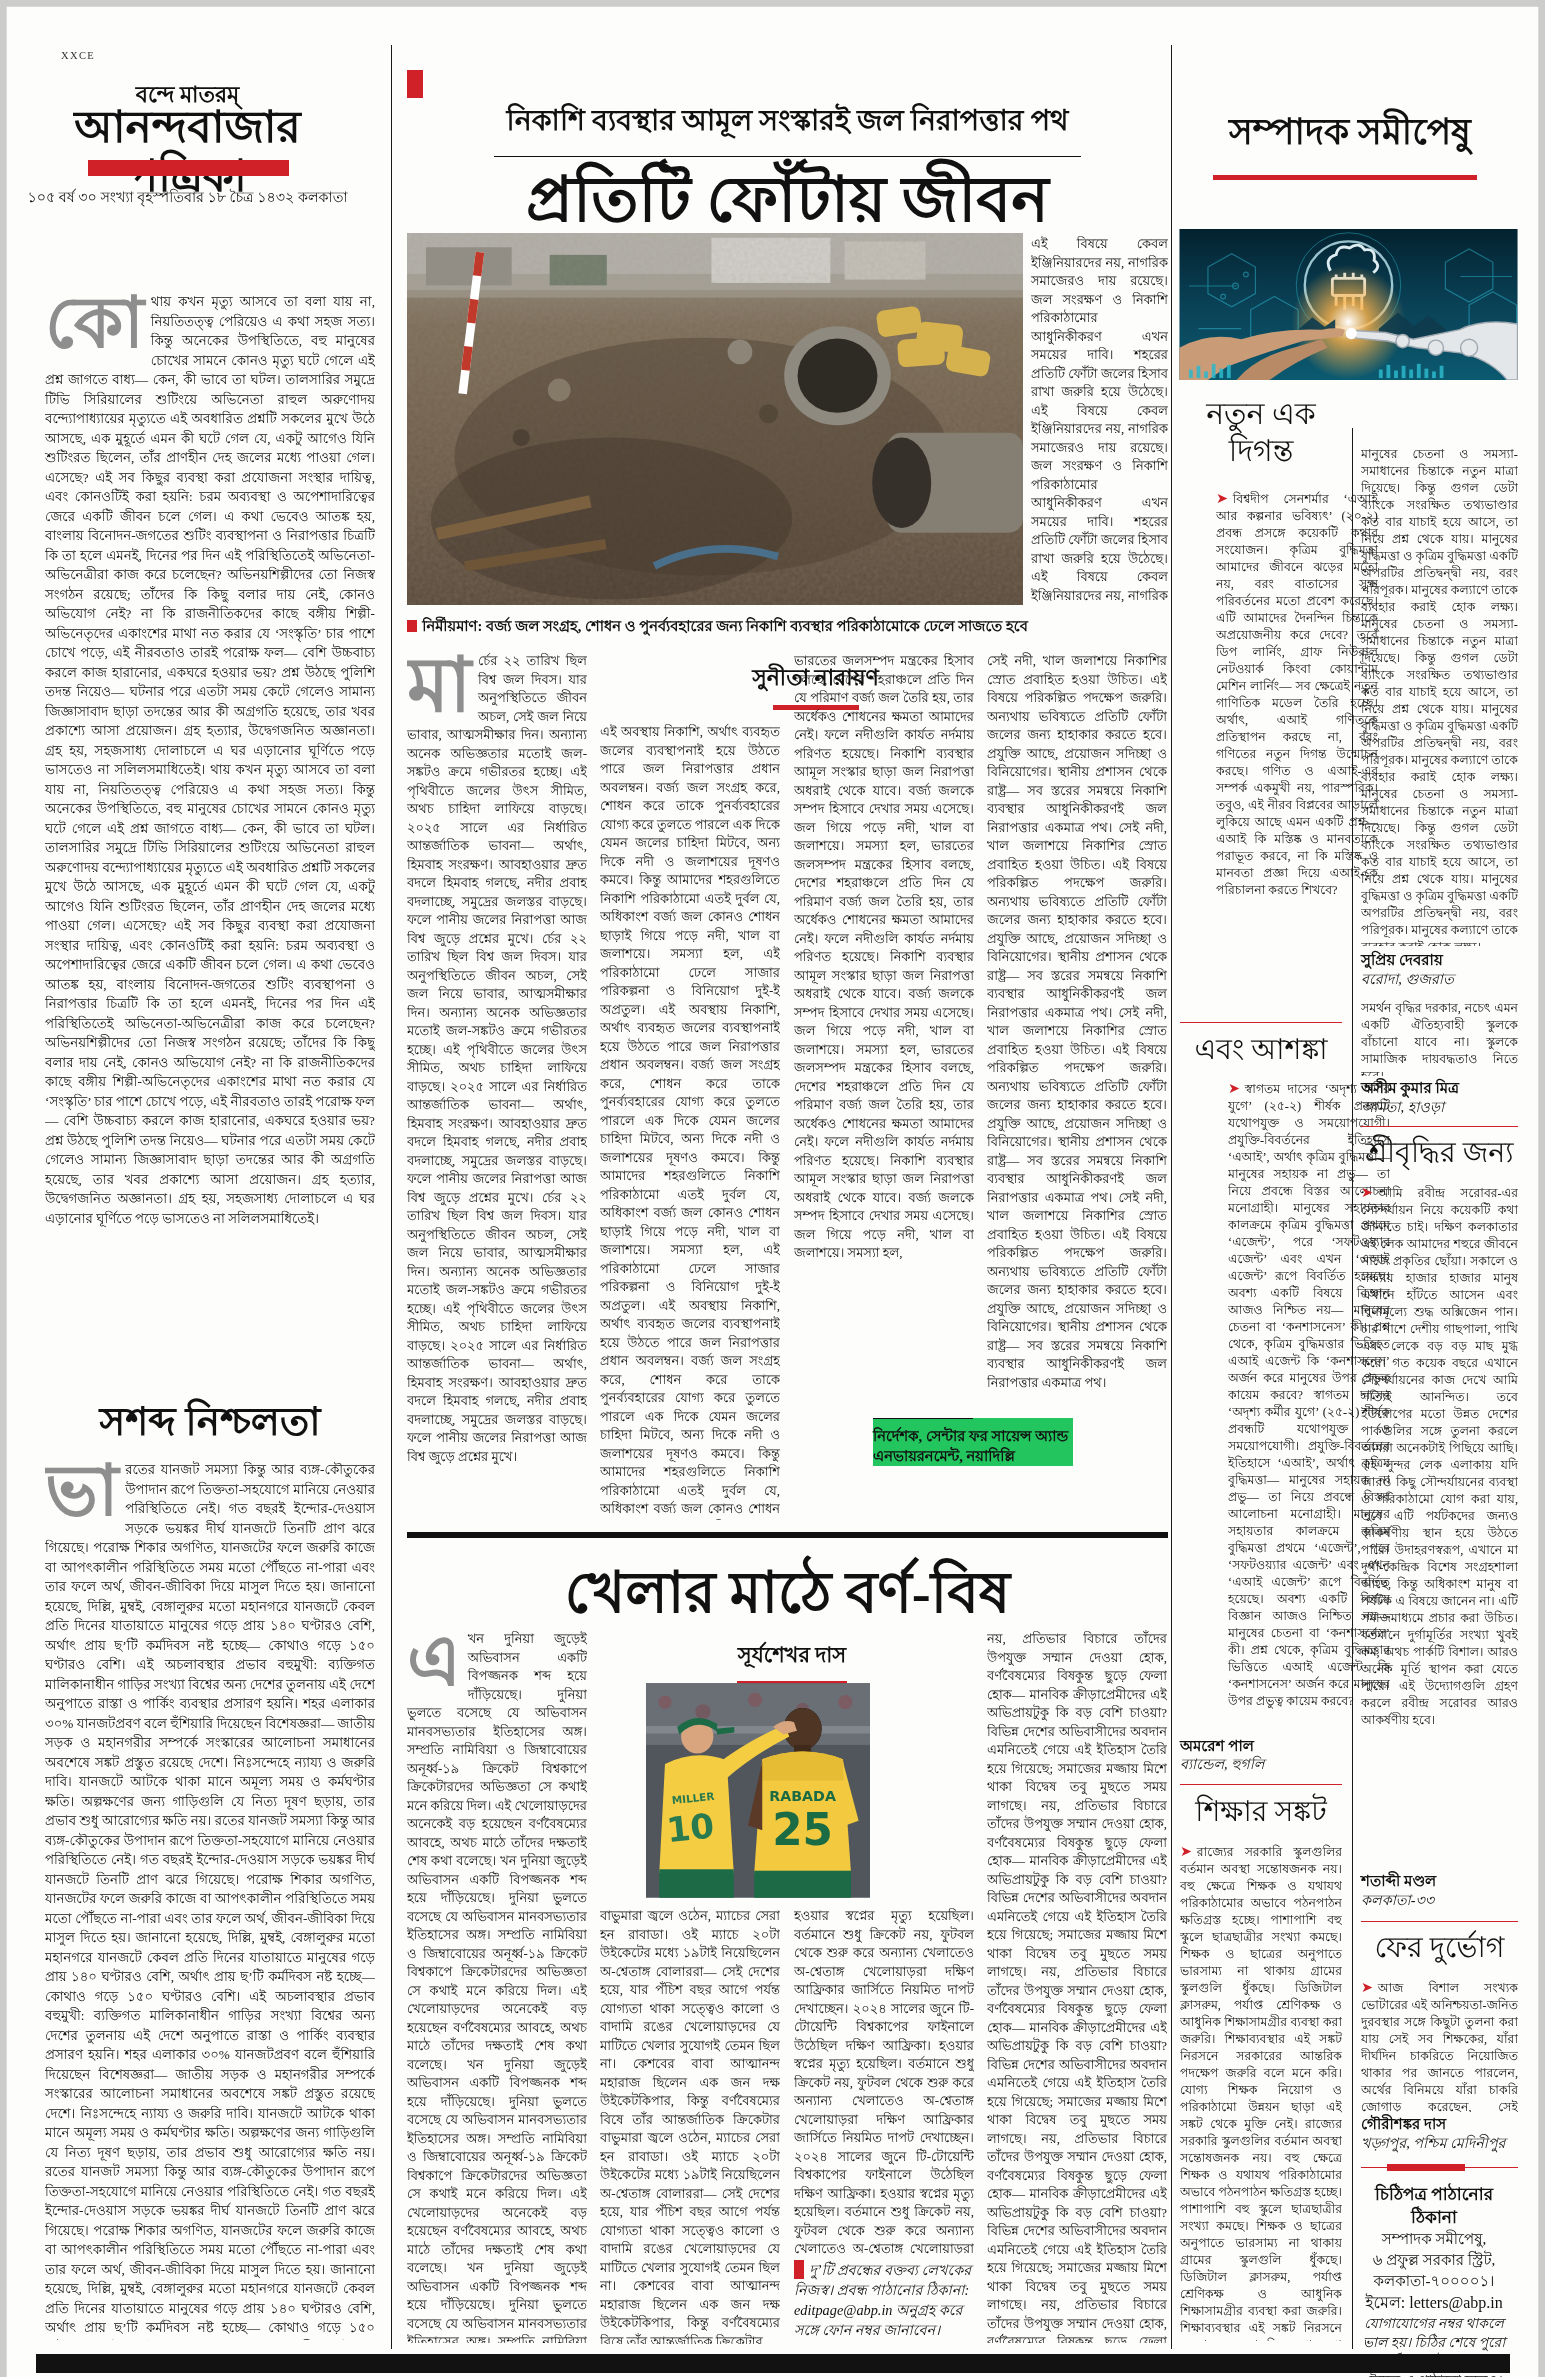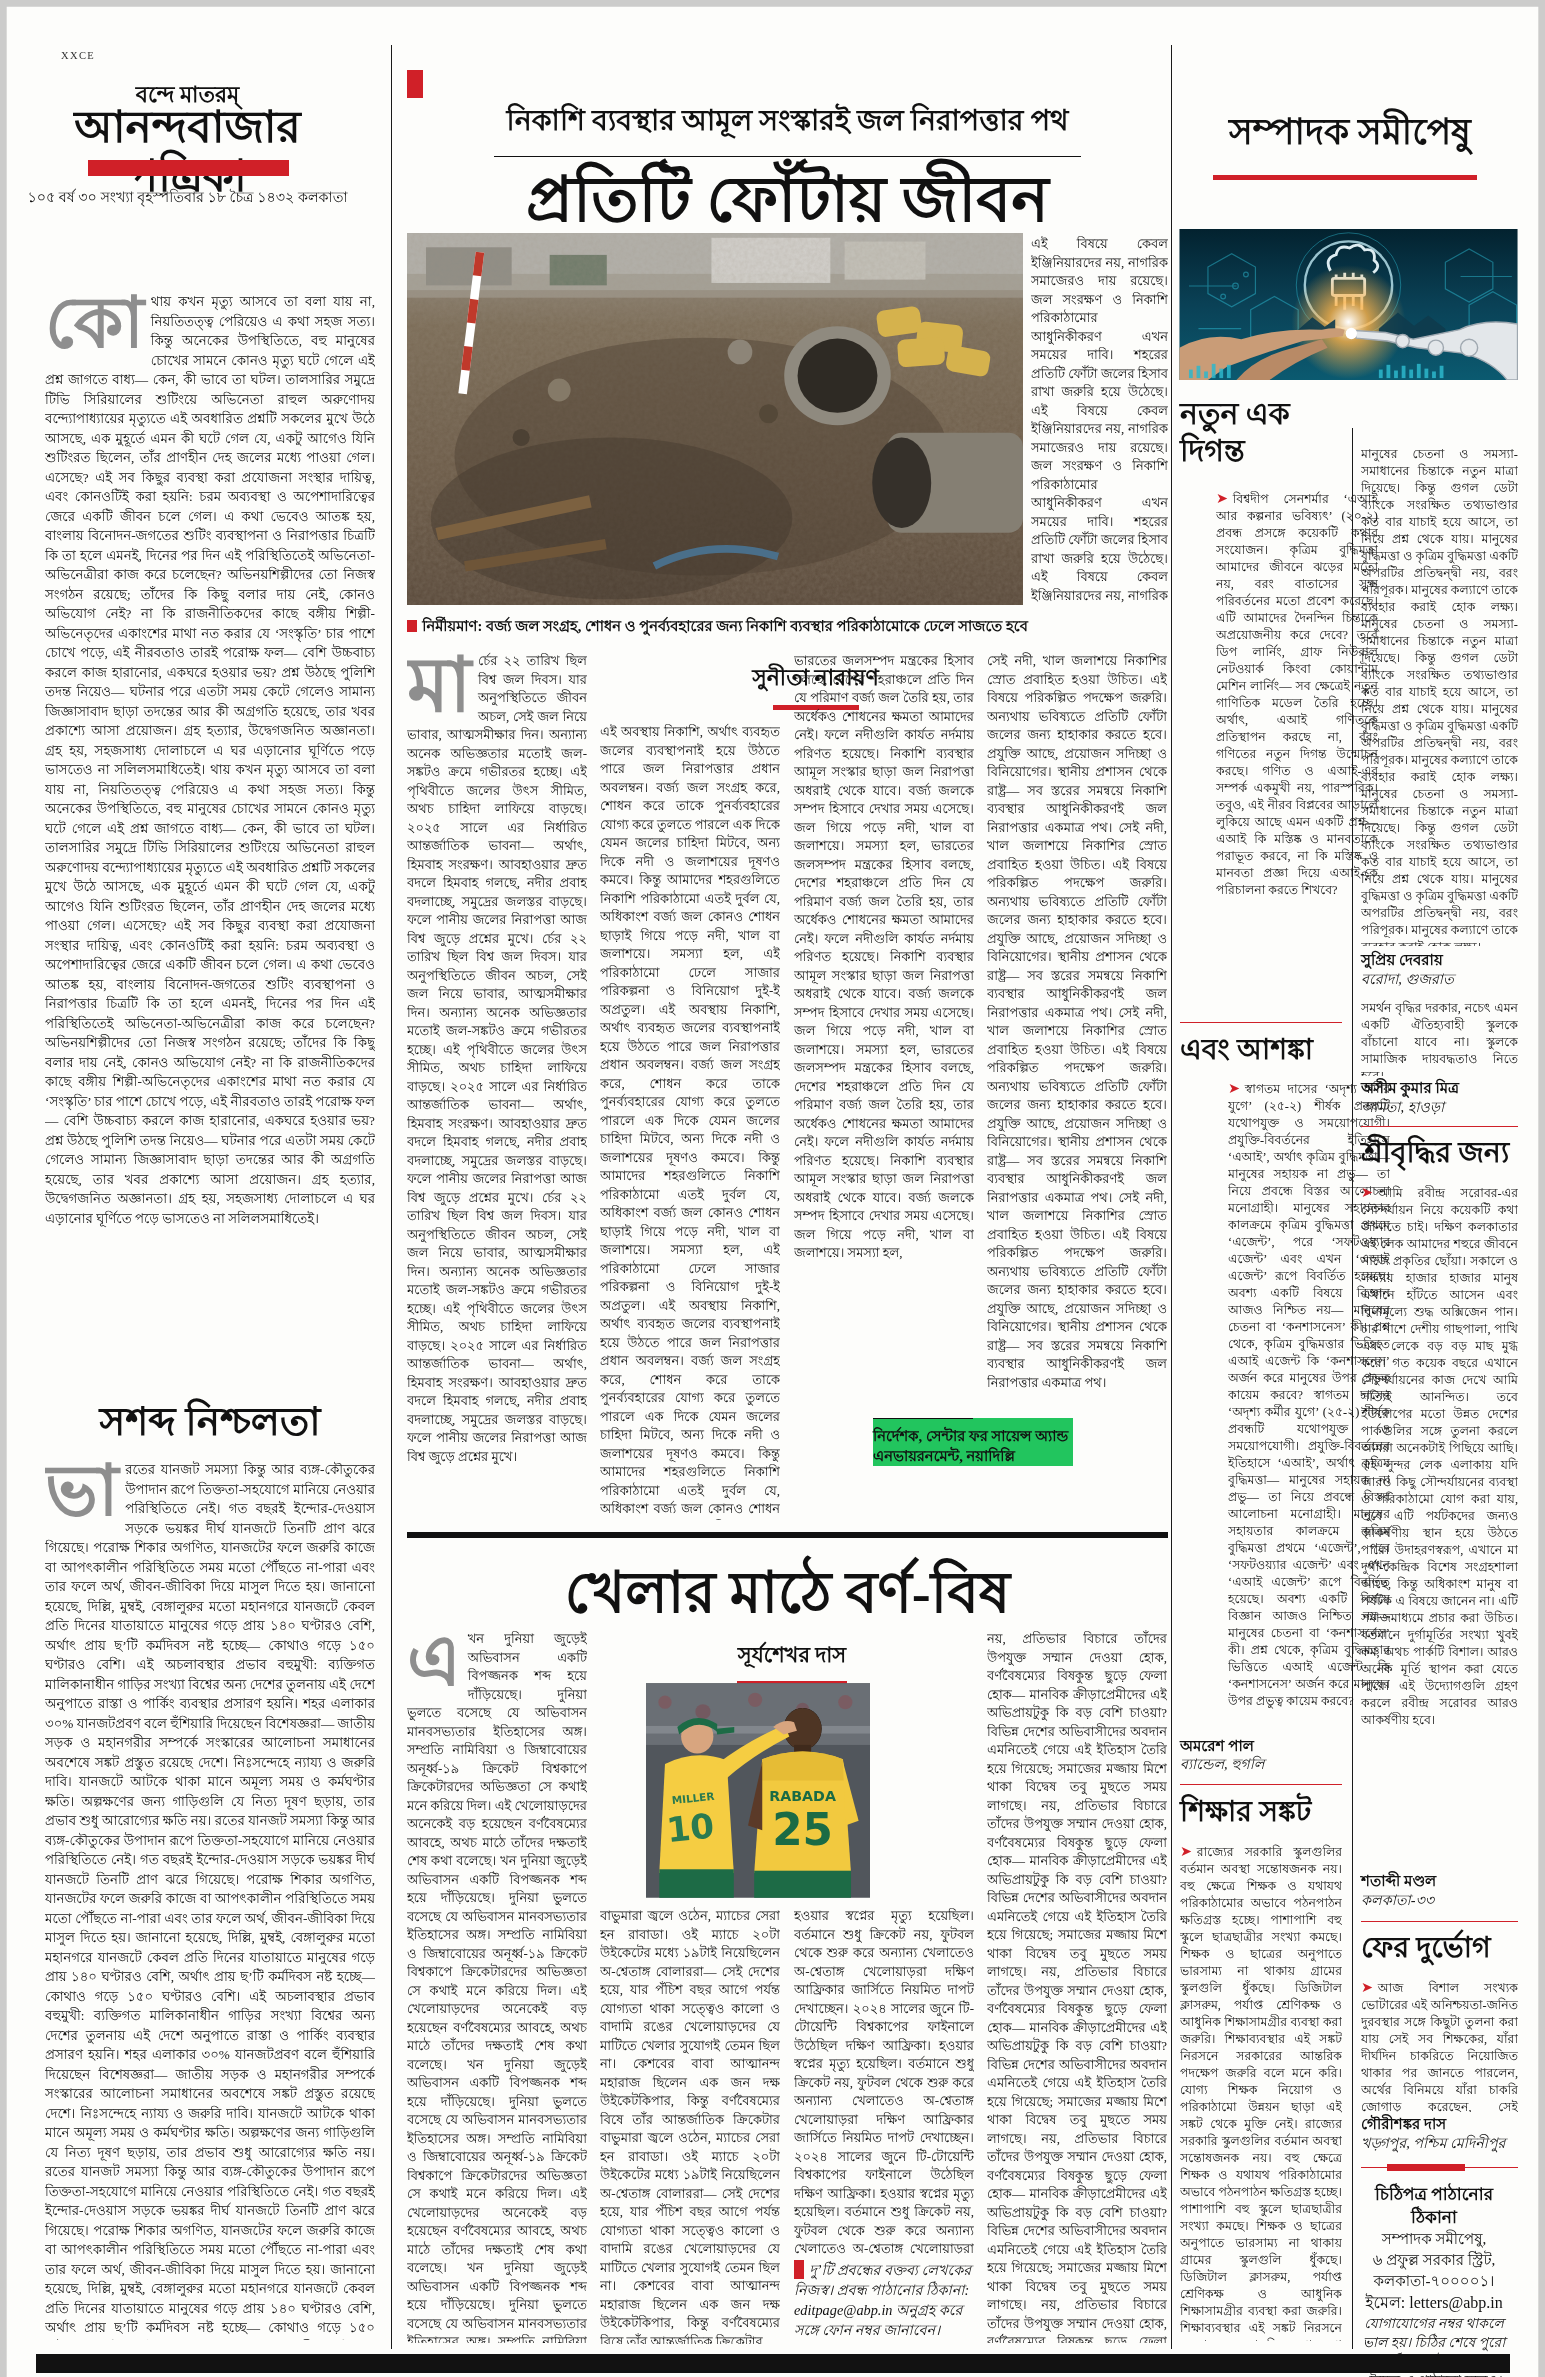--- a/index.html
+++ b/index.html
@@ -11,21 +11,21 @@
   .clip{overflow:hidden;}
   .ital{font-style:italic;}
   .body-text{font-size:13px;line-height:18.5px;}
   .body-sm{font-size:12.4px;line-height:17px;}
   .dropcap{float:left;font-weight:bold;color:#8e8e8e;font-size:71px;line-height:56px;padding:2.9px 6.7px 0 0;}
   .vrule{background:#1a1a1a;width:1.4px;}
   .hrule-thick{background:#111;}
   .red{background:#d02028;}
   .lbul{color:#d02028;font-family:"DejaVu Sans",sans-serif;font-size:14.3px;margin-right:4.8px;}
   .sqbul{display:inline-block;width:9.5px;height:12.4px;background:#d02028;margin-right:5.7px;vertical-align:-1.4px;}
-  .letter-title{font-weight:bold;font-size:28.5px;line-height:34px;}
+  .letter-title{font-weight:normal;font-size:28.5px;line-height:34px;text-align:center;}
   .sig-name{font-weight:bold;font-size:15px;line-height:18px;}
   .sig-place{font-style:italic;font-size:14.3px;line-height:17px;}
   .red-div{height:1.4px;background:#d02028;}
 </style>
 </head>
 <body>
 
 <div id="page">
 
   <div class="abs" style="left:61px;top:50px;font-size:10.5px;letter-spacing:1.4px;color:#333;">XXCE</div>

